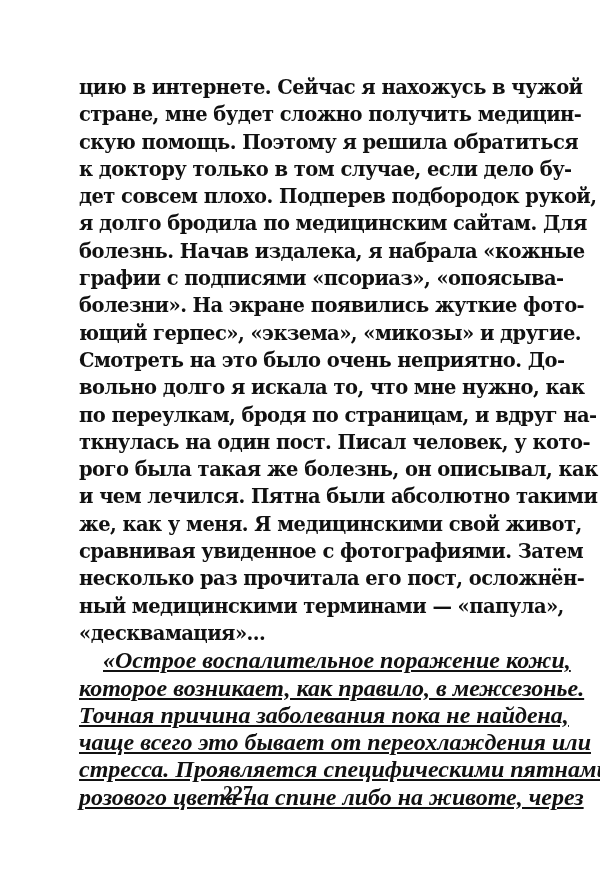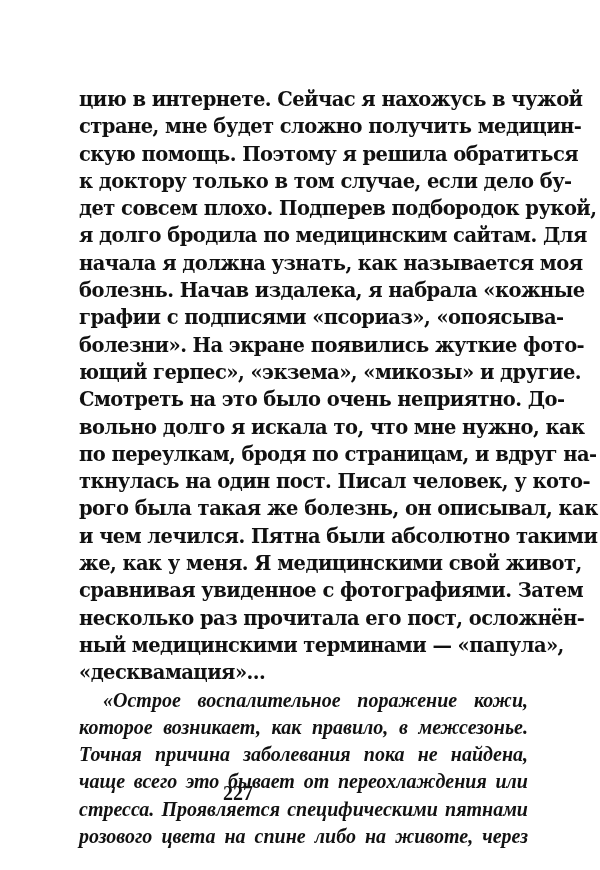--- a/index.html
+++ b/index.html
@@ -1,48 +1,47 @@
 <!DOCTYPE html>
 <html><head>
 <meta charset="utf-8">
 <style>
   html, body { margin: 0; padding: 0; background: #ffffff; }
   body { width: 600px; height: 870px; position: relative; overflow: hidden; }
   .page {
-    position: absolute; left: 79px; top: 86px; width: 449px;
+    position: absolute; left: 79px; top: 74px; width: 449px;
     font-family: "DejaVu Serif", "Liberation Serif", serif;
     color: #111111;
   }
   .line {
     display: block; height: 27.3px; line-height: 27.3px;
     font-size: 19.5px; font-weight: bold;
     white-space: nowrap;
     text-align: justify; text-align-last: justify;
     letter-spacing: -0.55px;
   }
   .line.last { text-align-last: left; }
-  .line.italic { font-style: italic; font-family: "Liberation Serif", "DejaVu Serif", serif; font-size: 20px; letter-spacing: 0; }
+  .line.italic { font-style: italic; font-family: "Liberation Serif", "DejaVu Serif", serif; font-size: 24px; letter-spacing: 0; text-decoration: underline; }
   .line.indent { padding-left: 24px; box-sizing: border-box; }
   .page-number {
     position: absolute; left: 0; width: 476px; top: 782px; text-align: center;
     font-family: "Liberation Serif", "DejaVu Serif", serif; font-weight: bold; font-size: 20px; color: #111;
   }
 </style>
 </head>
 <body>
 
 <div class="page">
   <div>
     <span class="line">цию в интернете. Сейчас я нахожусь в чужой</span>
     <span class="line">стране, мне будет сложно получить медицин-</span>
     <span class="line">скую помощь. Поэтому я решила обратиться</span>
     <span class="line">к доктору только в том случае, если дело бу-</span>
     <span class="line">дет совсем плохо. Подперев подбородок рукой,</span>
     <span class="line">я долго бродила по медицинским сайтам. Для</span>
-    <span class="line">начала я должна узнать, как называется моя</span>
     <span class="line">болезнь. Начав издалека, я набрала «кожные</span>
     <span class="line">графии с подписями «псориаз», «опоясыва-</span>
     <span class="line">болезни». На экране появились жуткие фото-</span>
     <span class="line">ющий герпес», «экзема», «микозы» и другие.</span>
     <span class="line">Смотреть на это было очень неприятно. До-</span>
     <span class="line">вольно долго я искала то, что мне нужно, как</span>
     <span class="line">по переулкам, бродя по страницам, и вдруг на-</span>
     <span class="line">ткнулась на один пост. Писал человек, у кото-</span>
     <span class="line">рого была такая же болезнь, он описывал, как</span>
     <span class="line">и чем лечился. Пятна были абсолютно такими</span>

